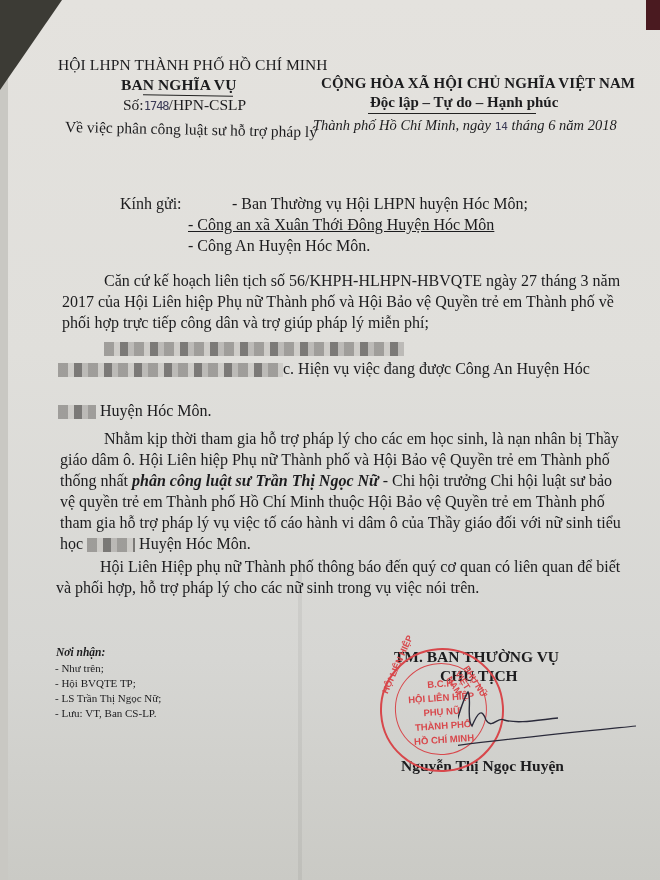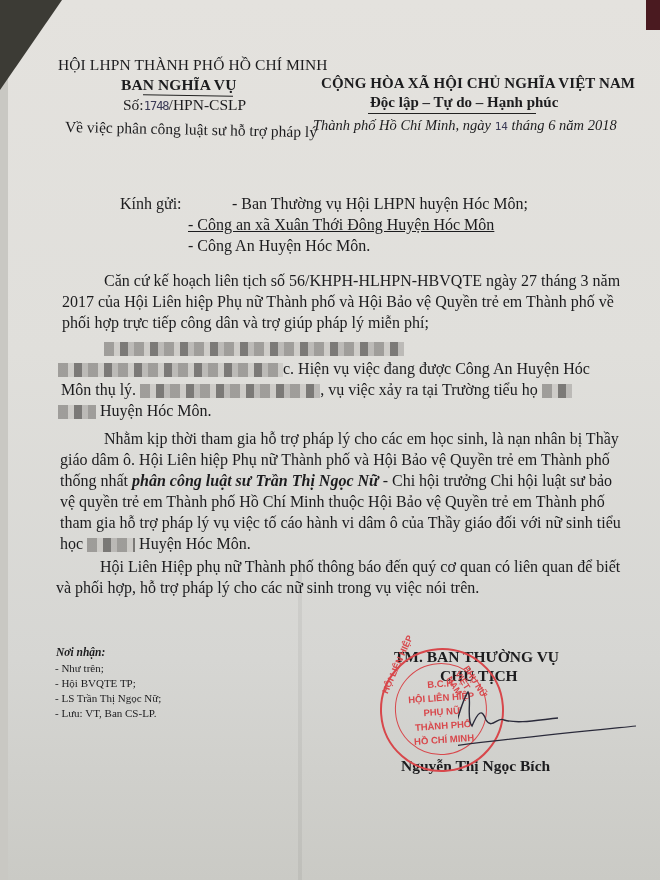--- a/index.html
+++ b/index.html
@@ -84,25 +84,20 @@
   <div class="abs body-text" style="left:96px;top:270px;">Căn cứ kế hoạch liên tịch số 56/KHPH-HLHPN-HBVQTE ngày 27 tháng 3 năm</div>
   <div class="abs body-text" style="left:54px;top:291px;">2017 của Hội Liên hiệp Phụ nữ Thành phố và Hội Bảo vệ Quyền trẻ em Thành phố về</div>
   <div class="abs body-text" style="left:54px;top:312px;">phối hợp trực tiếp công dân và trợ giúp pháp lý miễn phí;</div>
 
   <div class="abs body-text" style="left:96px;top:337px;">
     <span class="blur" style="width:300px;"></span>
   </div>
   <div class="abs body-text" style="left:50px;top:358px;">
     <span class="blur" style="width:225px;"></span><span>c. Hiện vụ việc đang được Công An Huyện Hóc</span>
   </div>
-  <div class="abs body-text" style="left:53px;top:379px;">
-    <span>Môn thụ lý.</span>
-    <span class="blur" style="width:180px;"></span><span>, vụ việc xảy ra tại Trường tiểu họ</span>
-    <span class="blur" style="width:30px;"></span>
-  </div>
   <div class="abs body-text" style="left:50px;top:400px;">
     <span class="blur" style="width:38px;"></span>
     <span>Huyện Hóc Môn.</span>
   </div>
 
   <div class="abs body-text" style="left:96px;top:428px;">Nhằm kịp thời tham gia hỗ trợ pháp lý cho các em học sinh, là nạn nhân  bị Thầy</div>
   <div class="abs body-text" style="left:52px;top:449px;">giáo dâm ô. Hội Liên hiệp Phụ nữ Thành phố và Hội Bảo vệ Quyền trẻ em Thành phố</div>
   <div class="abs body-text" style="left:52px;top:470px;">
     <span>thống nhất</span>
     <span class="bold ital">phân công luật sư Trần Thị Ngọc Nữ</span>
@@ -120,21 +115,21 @@
   <div class="abs body-text" style="left:48px;top:577px;">và phối hợp, hỗ trợ pháp lý cho các nữ sinh trong vụ việc nói trên.</div>
 
   <div class="abs bold ital" style="left:48px;top:646px;font-size:11.5px;">Nơi nhận:</div>
   <div class="abs recip-item" style="left:47px;top:662px;">- Như trên;</div>
   <div class="abs recip-item" style="left:47px;top:677px;">- Hội BVQTE TP;</div>
   <div class="abs recip-item" style="left:47px;top:692px;">- LS Trần Thị Ngọc Nữ;</div>
   <div class="abs recip-item" style="left:47px;top:707px;">- Lưu: VT, Ban CS-LP.</div>
 
   <div class="abs bold" style="left:386px;top:648px;font-size:15.5px;z-index:1;">TM. BAN THƯỜNG VỤ</div>
   <div class="abs bold" style="left:432px;top:667px;font-size:15.5px;z-index:1;">CHỦ TỊCH</div>
-  <div class="abs bold" style="left:393px;top:757px;font-size:15.5px;z-index:1;">Nguyễn Thị Ngọc Bích</div>
+  <div class="abs bold" style="left:393px;top:757px;font-size:15.5px;z-index:1;">Nguyễn Thị Ngọc Huyện</div>
 
   <div class="stamp">
     <div class="stamp-inner"></div>
     <div class="stamp-ring" style="left:4px;top:34px;transform:rotate(-62deg);transform-origin:left;">HỘI LIÊN HIỆP</div>
     <div class="stamp-ring" style="left:78px;top:8px;transform:rotate(62deg);transform-origin:left;">PHỤ NỮ VIỆT NAM</div>
     <div class="stamp-line" style="top:28px;">B.C.H</div>
     <div class="stamp-line" style="top:42px;">HỘI LIÊN HIỆP</div>
     <div class="stamp-line" style="top:56px;">PHỤ NỮ</div>
     <div class="stamp-line" style="top:70px;">THÀNH PHỐ</div>
     <div class="stamp-line" style="top:84px;">HỒ CHÍ MINH</div>

